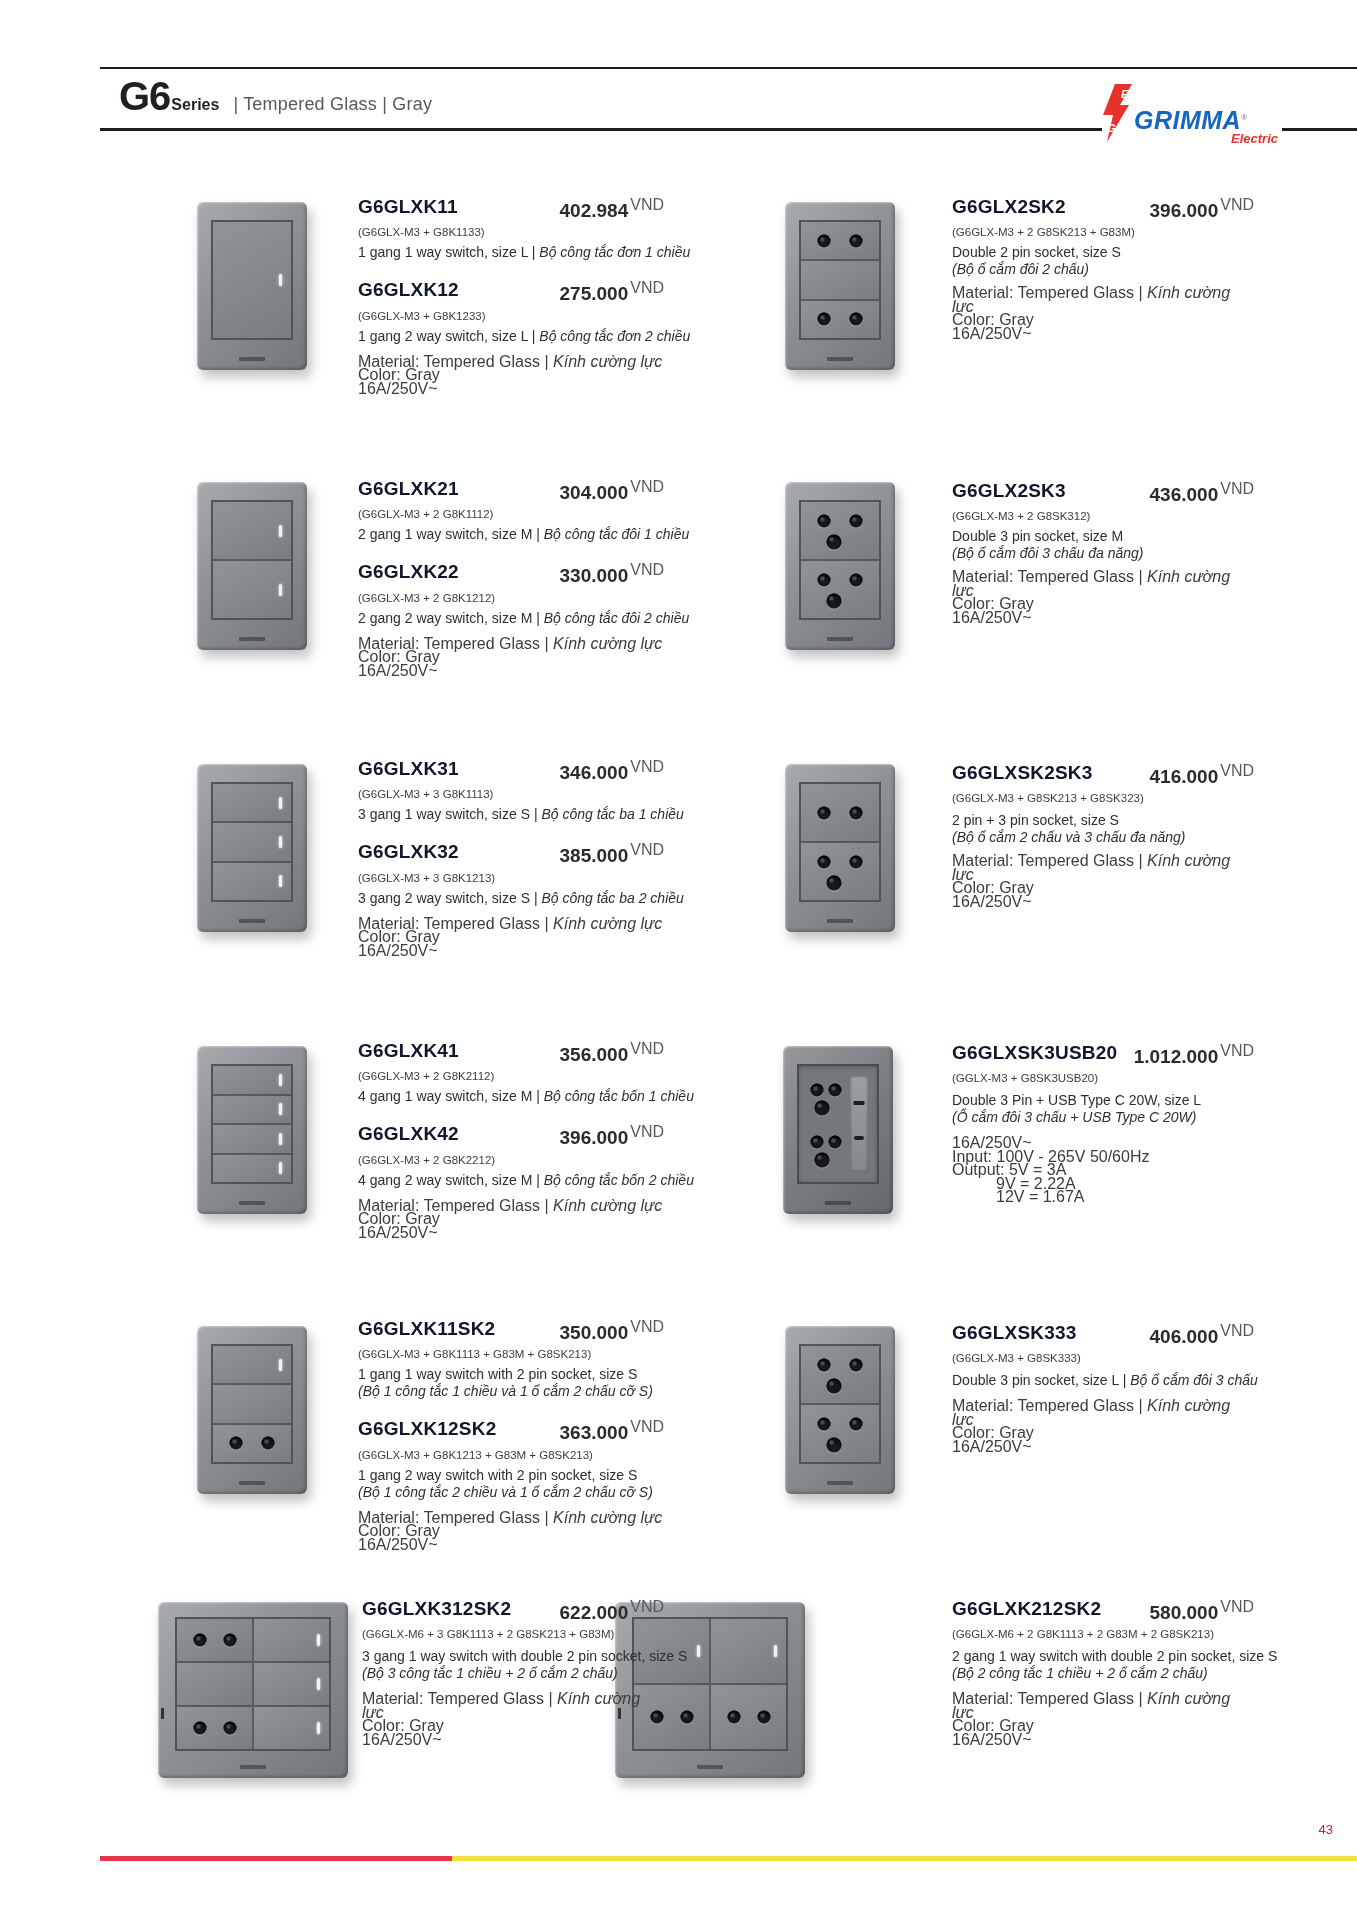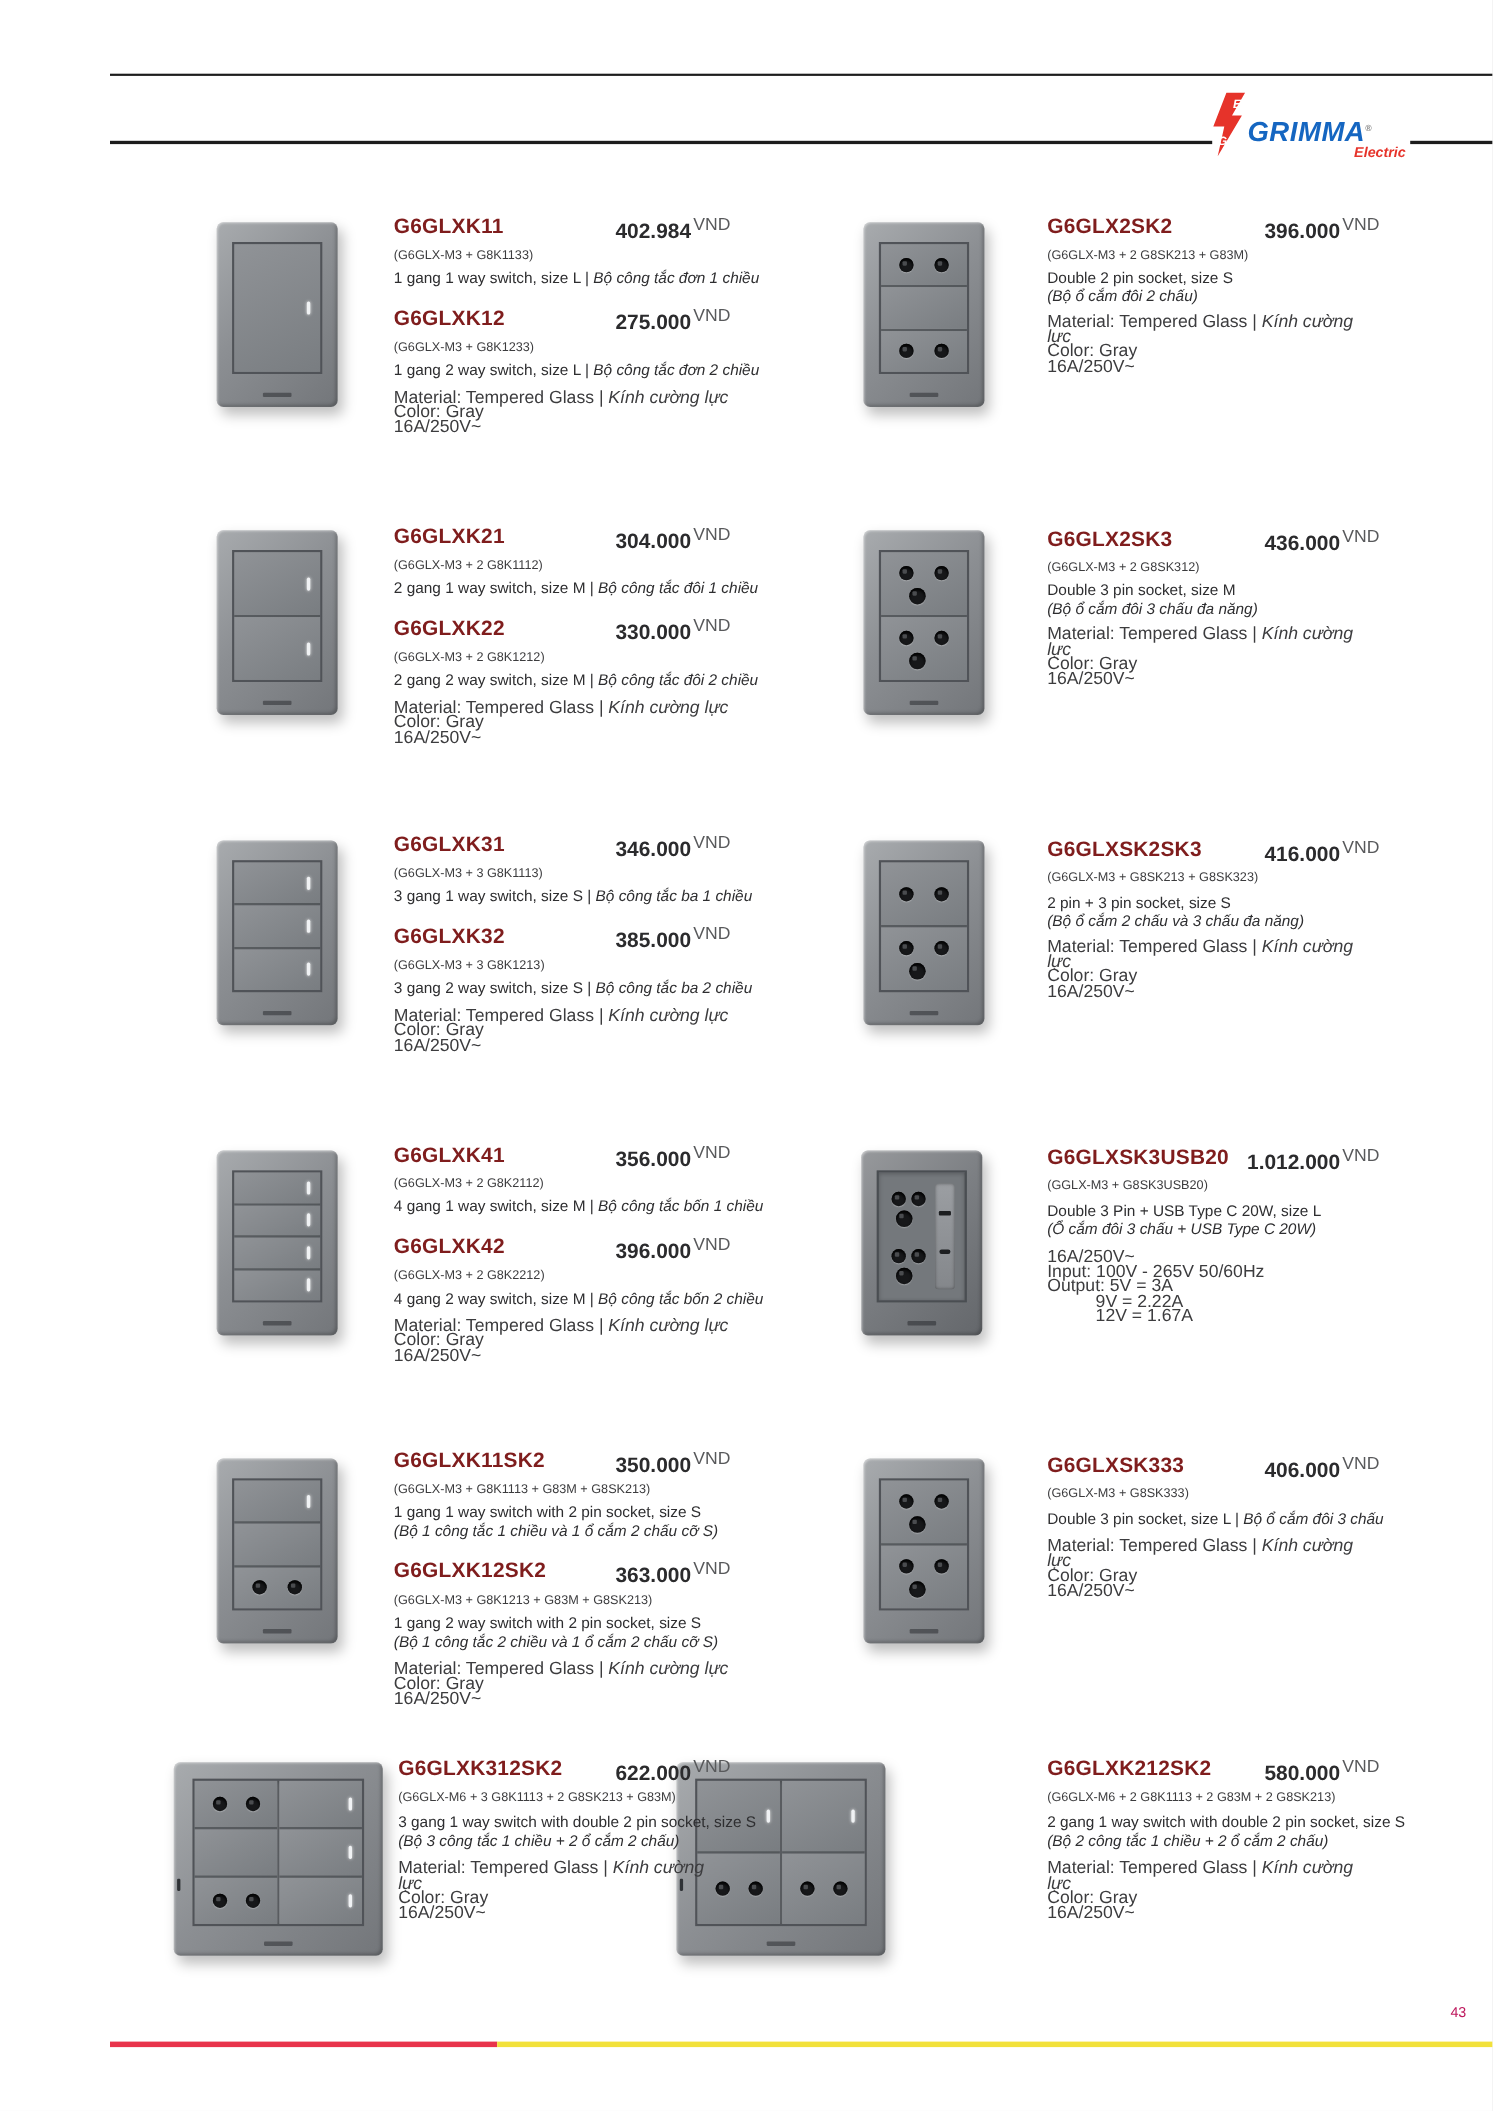--- a/index.html
+++ b/index.html
@@ -18,21 +18,21 @@
   .boltwrap{width:32px;height:58px;flex:0 0 auto;}
   .brandcol{flex:1;margin-top:24px;line-height:1;}
   .grimma{font-size:25px;font-weight:bold;font-style:italic;color:#1566c1;letter-spacing:.5px;}
   .reg{font-size:8px;color:#8a8a8a;vertical-align:super;font-style:normal;}
   .electric{font-size:13px;font-weight:bold;font-style:italic;color:#e6332a;text-align:right;
             margin-top:-1px;padding-right:4px;}
 
   
   .cell{position:absolute;}
   .trow{display:flex;justify-content:space-between;align-items:flex-start;}
-  .code{font-size:19px;font-weight:bold;color:#7f1d1d;letter-spacing:.2px;white-space:nowrap;}
+  .code{font-size:19px;font-weight:bold;color:#0f172a;letter-spacing:.2px;white-space:nowrap;}
   .pr{font-size:19px;font-weight:bold;color:#2b2b2d;white-space:nowrap;}
   .vnd{font-size:16px;font-weight:normal;color:#58595b;vertical-align:super;margin-left:2px;}
   .combo{font-size:11.5px;color:#3c3c3e;margin-top:4px;white-space:nowrap;}
   .desc{font-size:14px;margin-top:6px;line-height:17px;white-space:nowrap;}
   .desc i{}
   .desc .vi-block{display:block;font-style:italic;}
   .v2{margin-top:18px;gap:44px;}
   .specs{font-size:16px;line-height:13.5px;color:#3c3c3e;margin-top:10px;}
   .specs i{font-style:italic;}
   .indent{padding-left:44px;}
@@ -82,20 +82,25 @@
   .pageno{position:absolute;right:24px;top:1822px;font-size:13px;color:#be185d;}
   .foot-red{position:absolute;left:100px;top:1856px;width:352px;height:5px;background:#e8344b;}
   .foot-yellow{position:absolute;left:452px;right:0;top:1856px;height:5px;background:#f2e13a;}
 </style>
 </head>
 <body>
 
 <div class="page">
 
   <div class="topline"></div>
+  <div class="hdr">
+    <span class="g6">G6</span>
+      <span class="series">Series</span>
+      <span class="subtitle">| Tempered Glass | Gray</span>
+  </div>
   <div class="thickline"></div>
   <div class="logo">
     <div class="boltwrap">
       <svg width="32" height="58" viewBox="0 0 32 58">
         <polygon points="13,0 30,0 18,21 27,21 5,58 11,31 1,31" fill="#e6332a"></polygon>
         <text x="19" y="14" font-size="11" font-weight="bold" font-style="italic" fill="#ffffff">E</text>
         <text x="5" y="48" font-size="11" font-weight="bold" font-style="italic" fill="#ffffff">G</text>
       </svg>
     </div>
     <div class="brandcol">

